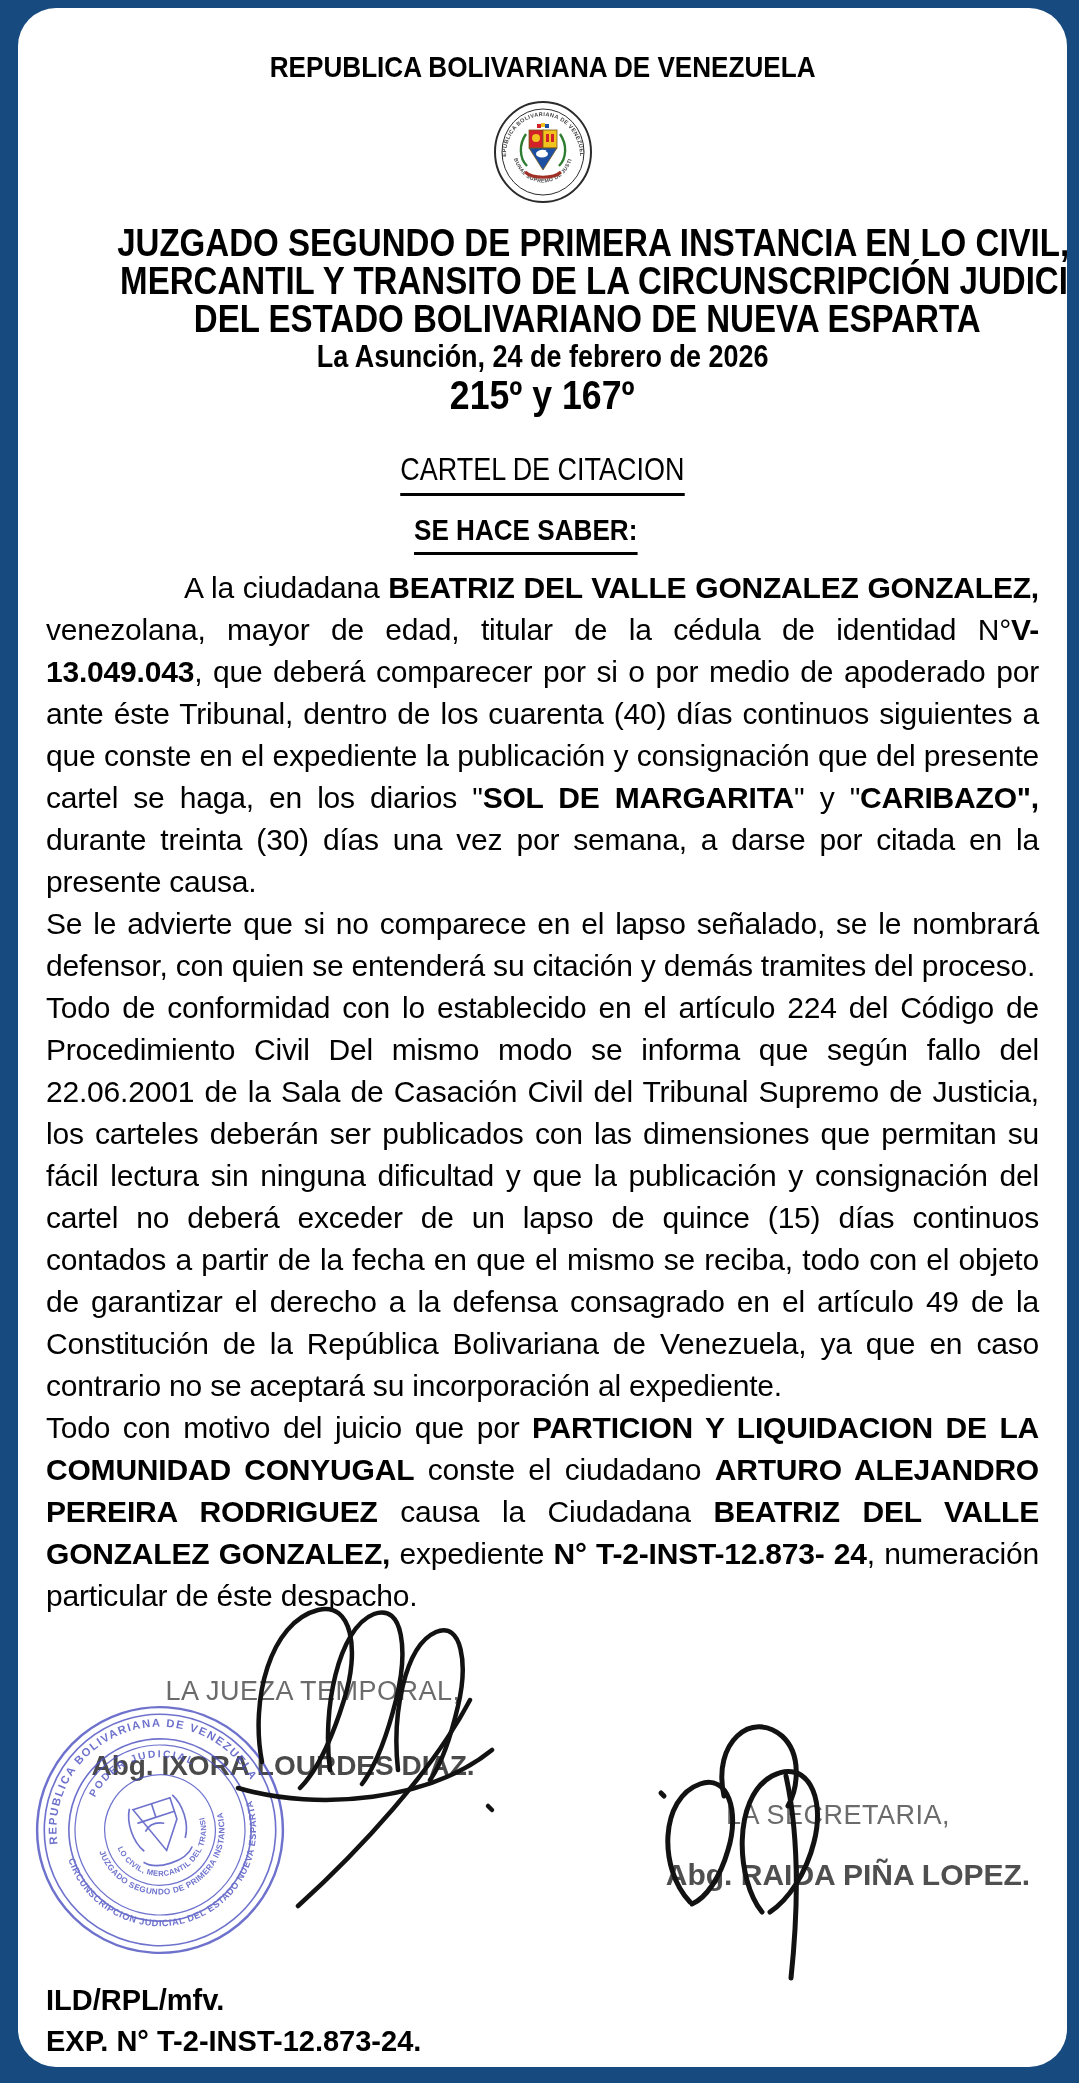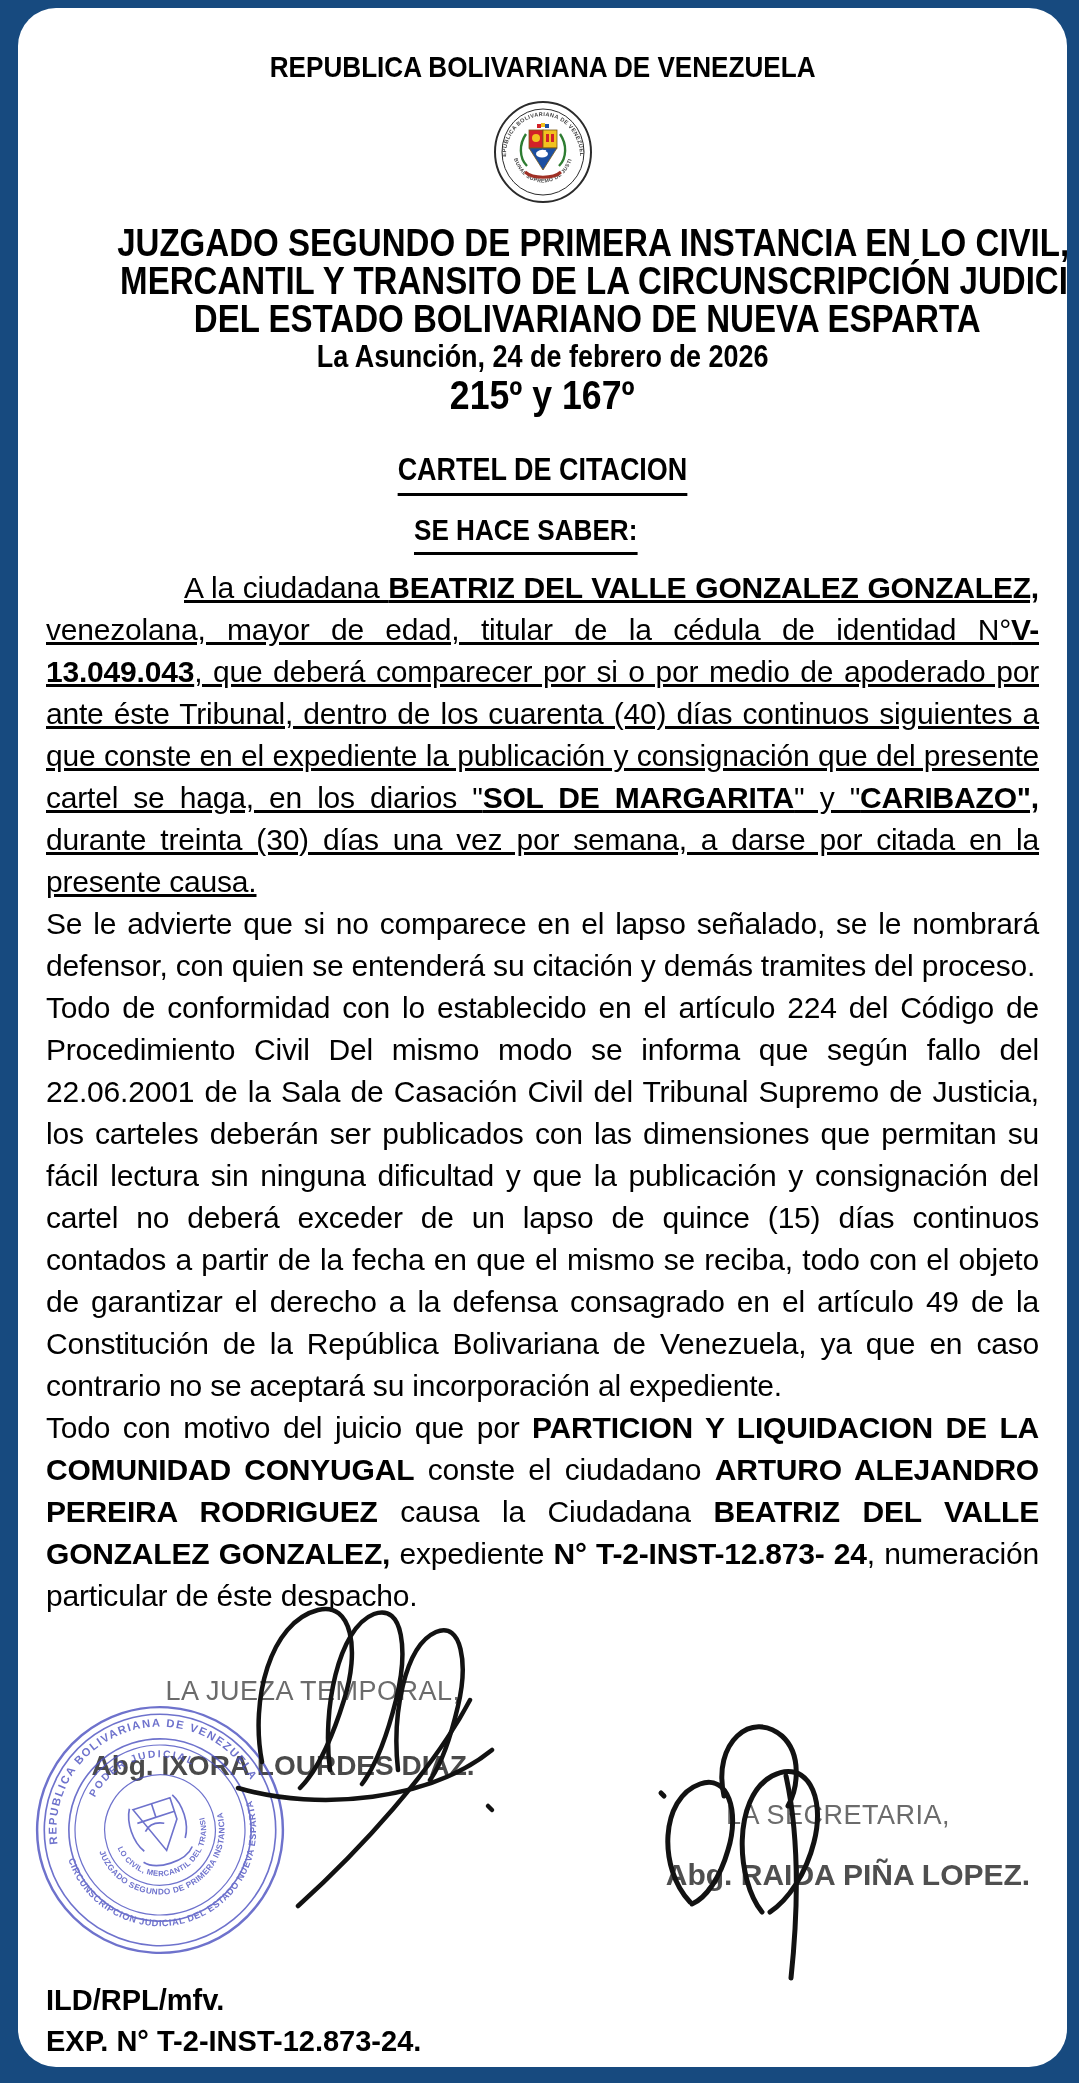--- a/index.html
+++ b/index.html
@@ -18,29 +18,29 @@
     overflow:hidden;
   }
   .content{padding:40px 28px 0 28px;color:#000;}
   .center{text-align:center;}
   .cond{display:inline-block;transform:scaleX(.87);transform-origin:50% 50%;white-space:nowrap;}
   .republic{font-size:30px;font-weight:bold;line-height:38px;}
   .seal-wrap{margin:14px auto 20px auto;width:100px;height:104px;}
   .court-line{font-size:38px;font-weight:bold;line-height:38px;text-align:right;}
   .dateline{font-size:31px;font-weight:bold;line-height:38px;}
   .years{font-size:41px;font-weight:bold;line-height:38px;}
-  .cartel{margin-top:36px;font-size:31px;font-weight:bold;line-height:40px;text-align:center;}
+  .cartel{margin-top:36px;font-size:31px;font-weight:normal;line-height:40px;text-align:center;}
   .cartel .cond{border-bottom:3px solid #000;padding-bottom:3px;}
   .sehace{margin-top:14px;font-size:30px;font-weight:bold;line-height:40px;text-align:center;}
   .sehace .cond{transform-origin:0 50%;border-bottom:3px solid #000;padding-bottom:2px;}
   .body-par{
     margin:0;font-size:30px;line-height:42px;
     text-align:justify;letter-spacing:-0.2px;
   }
-  .body-par.first{margin-top:12px;text-indent:138px;text-decoration:underline;}
+  .body-par.first{margin-top:12px;text-indent:138px;}
   .body-par b{font-weight:bold;}
   .sig-role{position:absolute;font-size:27px;color:#6b6b6b;text-align:center;letter-spacing:.5px;}
   .sig-name{position:absolute;font-weight:bold;text-align:center;}
   .judge-role{left:95px;top:1668px;width:400px;}
   .judge-name{left:55px;top:1742px;width:420px;font-size:28px;color:#4a4a4a;}
   .secretary-role{left:640px;top:1792px;width:360px;}
   .secretary-name{left:615px;top:1850px;width:430px;font-size:30px;color:#4f4f4f;}
   .stamp{position:absolute;left:14px;top:1694px;width:256px;height:256px;opacity:.8;}
   .sig-overlay{position:absolute;left:0;top:0;width:1049px;height:2059px;pointer-events:none;}
   .footer{position:absolute;left:28px;top:1972px;font-size:29px;font-weight:bold;line-height:41px;}

